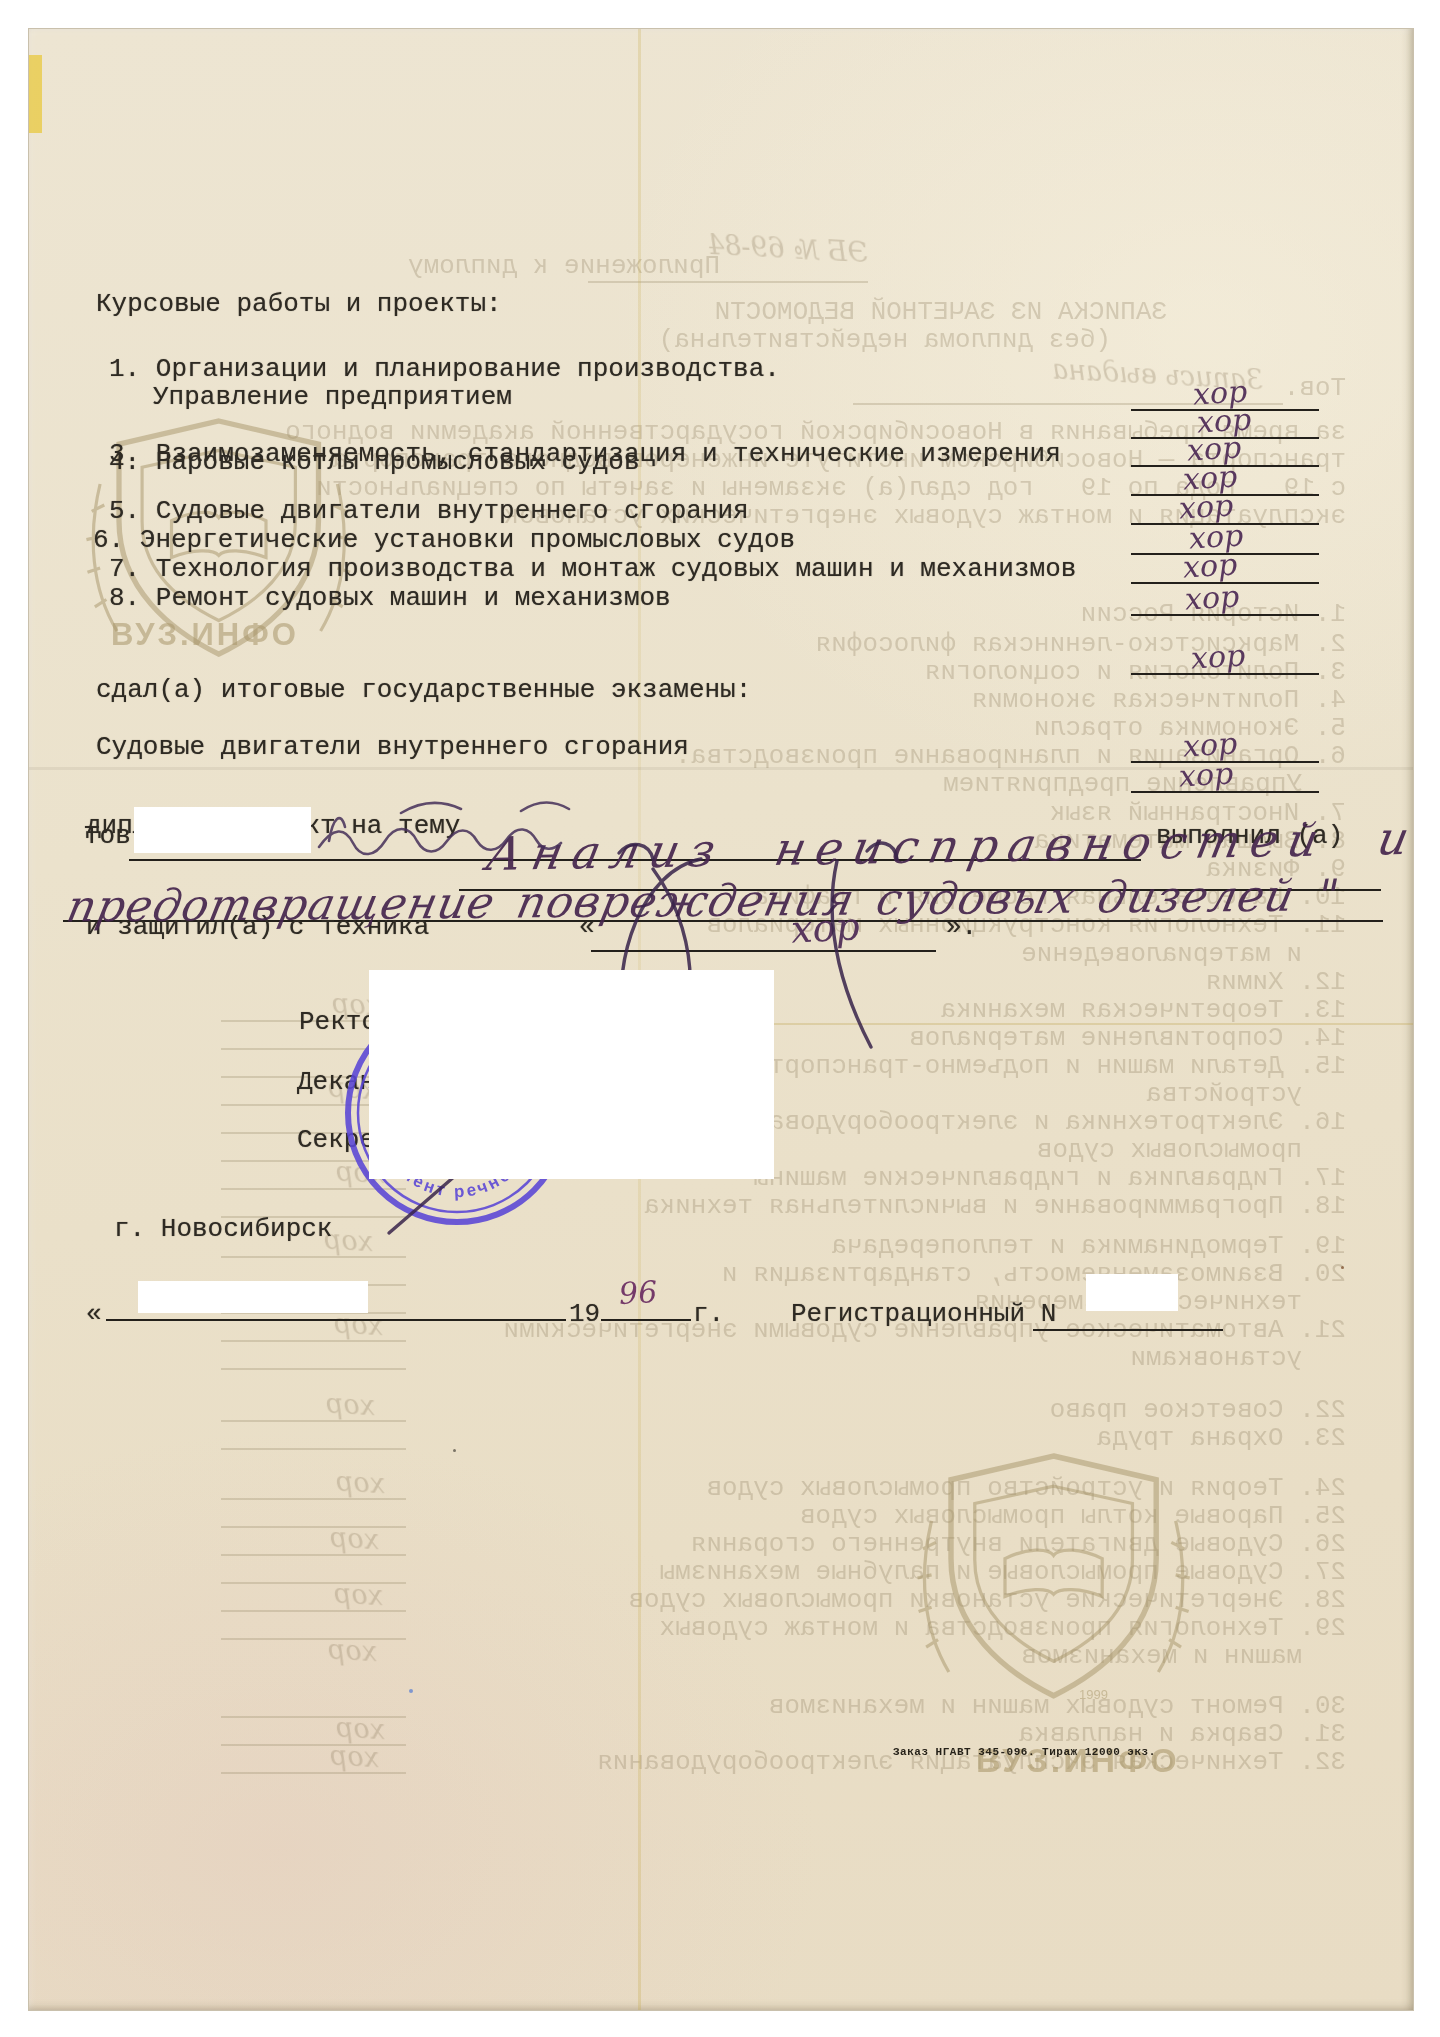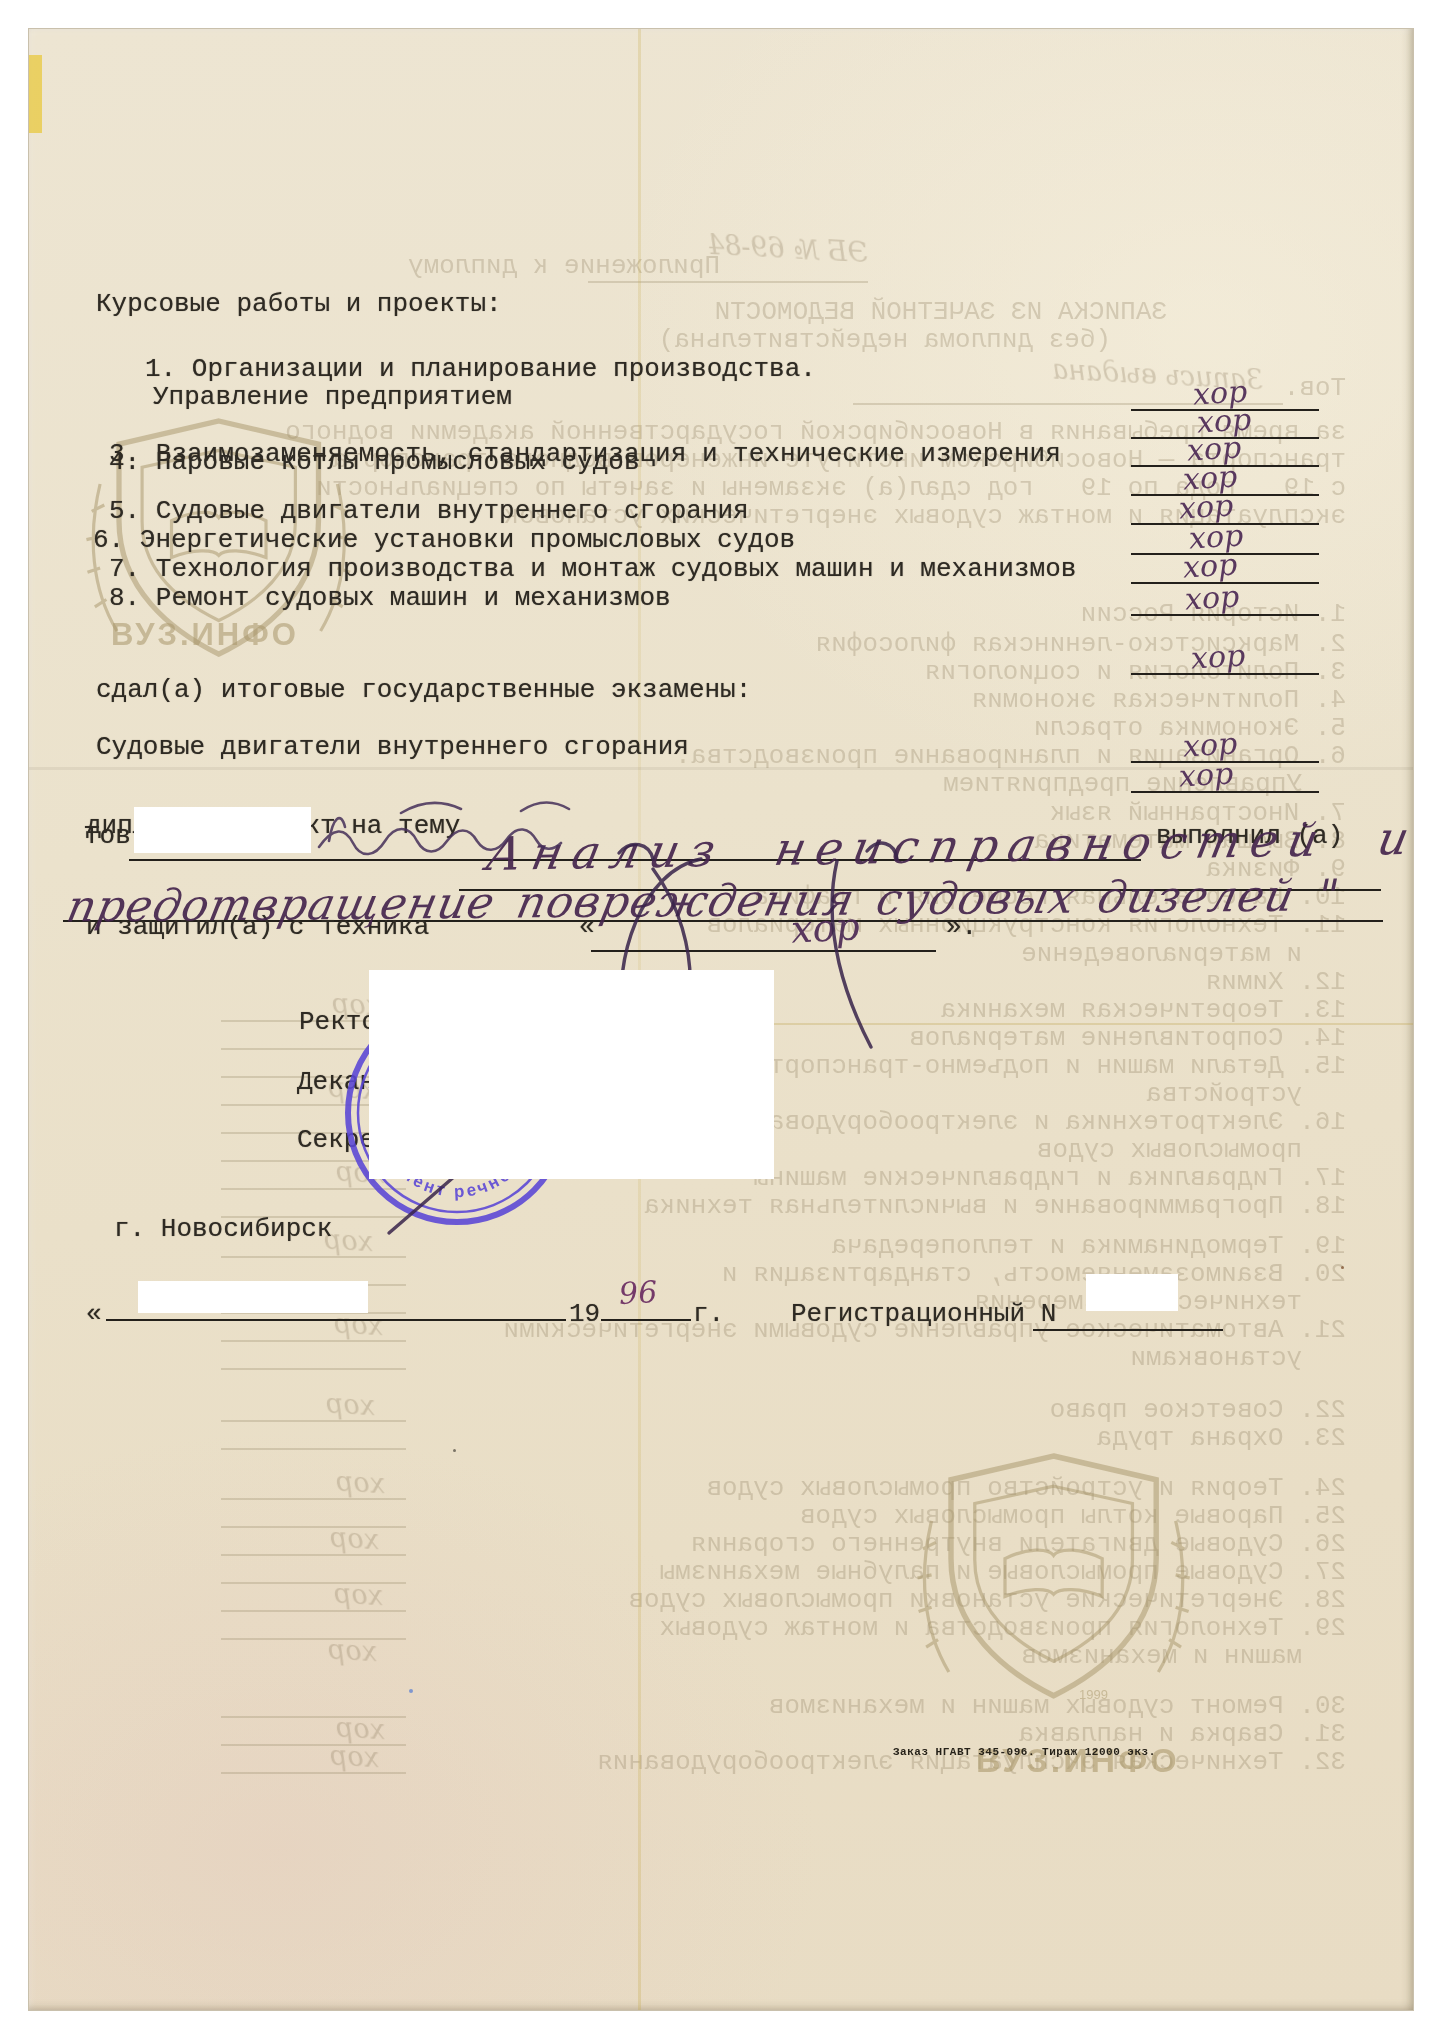--- a/index.html
+++ b/index.html
@@ -188,21 +188,21 @@
       <div class="rule" style="left: 430px; top: 860px; width: 922px;"></div>
       <div class="rule" style="left: 34px; top: 891px; width: 1320px;"></div>
       <div class="rule" style="left: 562px; top: 921px; width: 345px;"></div>
       <div class="rule" style="left: 77px; top: 1290px; width: 460px;"></div>
       <div class="rule" style="left: 572px; top: 1290px; width: 90px;"></div>
       <div class="rule" style="left: 1004px; top: 1300px; width: 190px;"></div>
     </div>
 
   <div class="layer" id="typed-layer">
       <div class="typed" style="left: 67px; top: 262px;">Курсовые работы и проекты:</div>
-      <div class="typed" style="left: 80px; top: 327px; margin-left: 36px;">1. Организации и планирование производства.</div>
+      <div class="typed" style="left: 80px; top: 327px;">1. Организации и планирование производства.</div>
       <div class="typed" style="left: 124px; top: 355px;">Управление предприятием</div>
       <div class="typed" style="left: 80px; top: 412px;">3. Взаимозаменяемость, стандартизация и технические измерения</div>
       <div class="typed" style="left: 80px; top: 420px;">4. Паровые котлы промысловых судов</div>
       <div class="typed" style="left: 80px; top: 469px;">5. Судовые двигатели внутреннего сгорания</div>
       <div class="typed" style="left: 64px; top: 498px;">6. Энергетические установки промысловых судов</div>
       <div class="typed" style="left: 80px; top: 527px;">7. Технология производства и монтаж судовых машин и механизмов</div>
       <div class="typed" style="left: 80px; top: 556px;">8. Ремонт судовых машин и механизмов</div>
       <div class="typed" style="left: 67px; top: 705px;">Судовые двигатели внутреннего сгорания</div>
       <div class="typed" style="left: 67px; top: 648px;">сдал(а) итоговые государственные экзамены:</div>
       <div class="typed" style="left: 55px; top: 794px;">Тов.</div>

